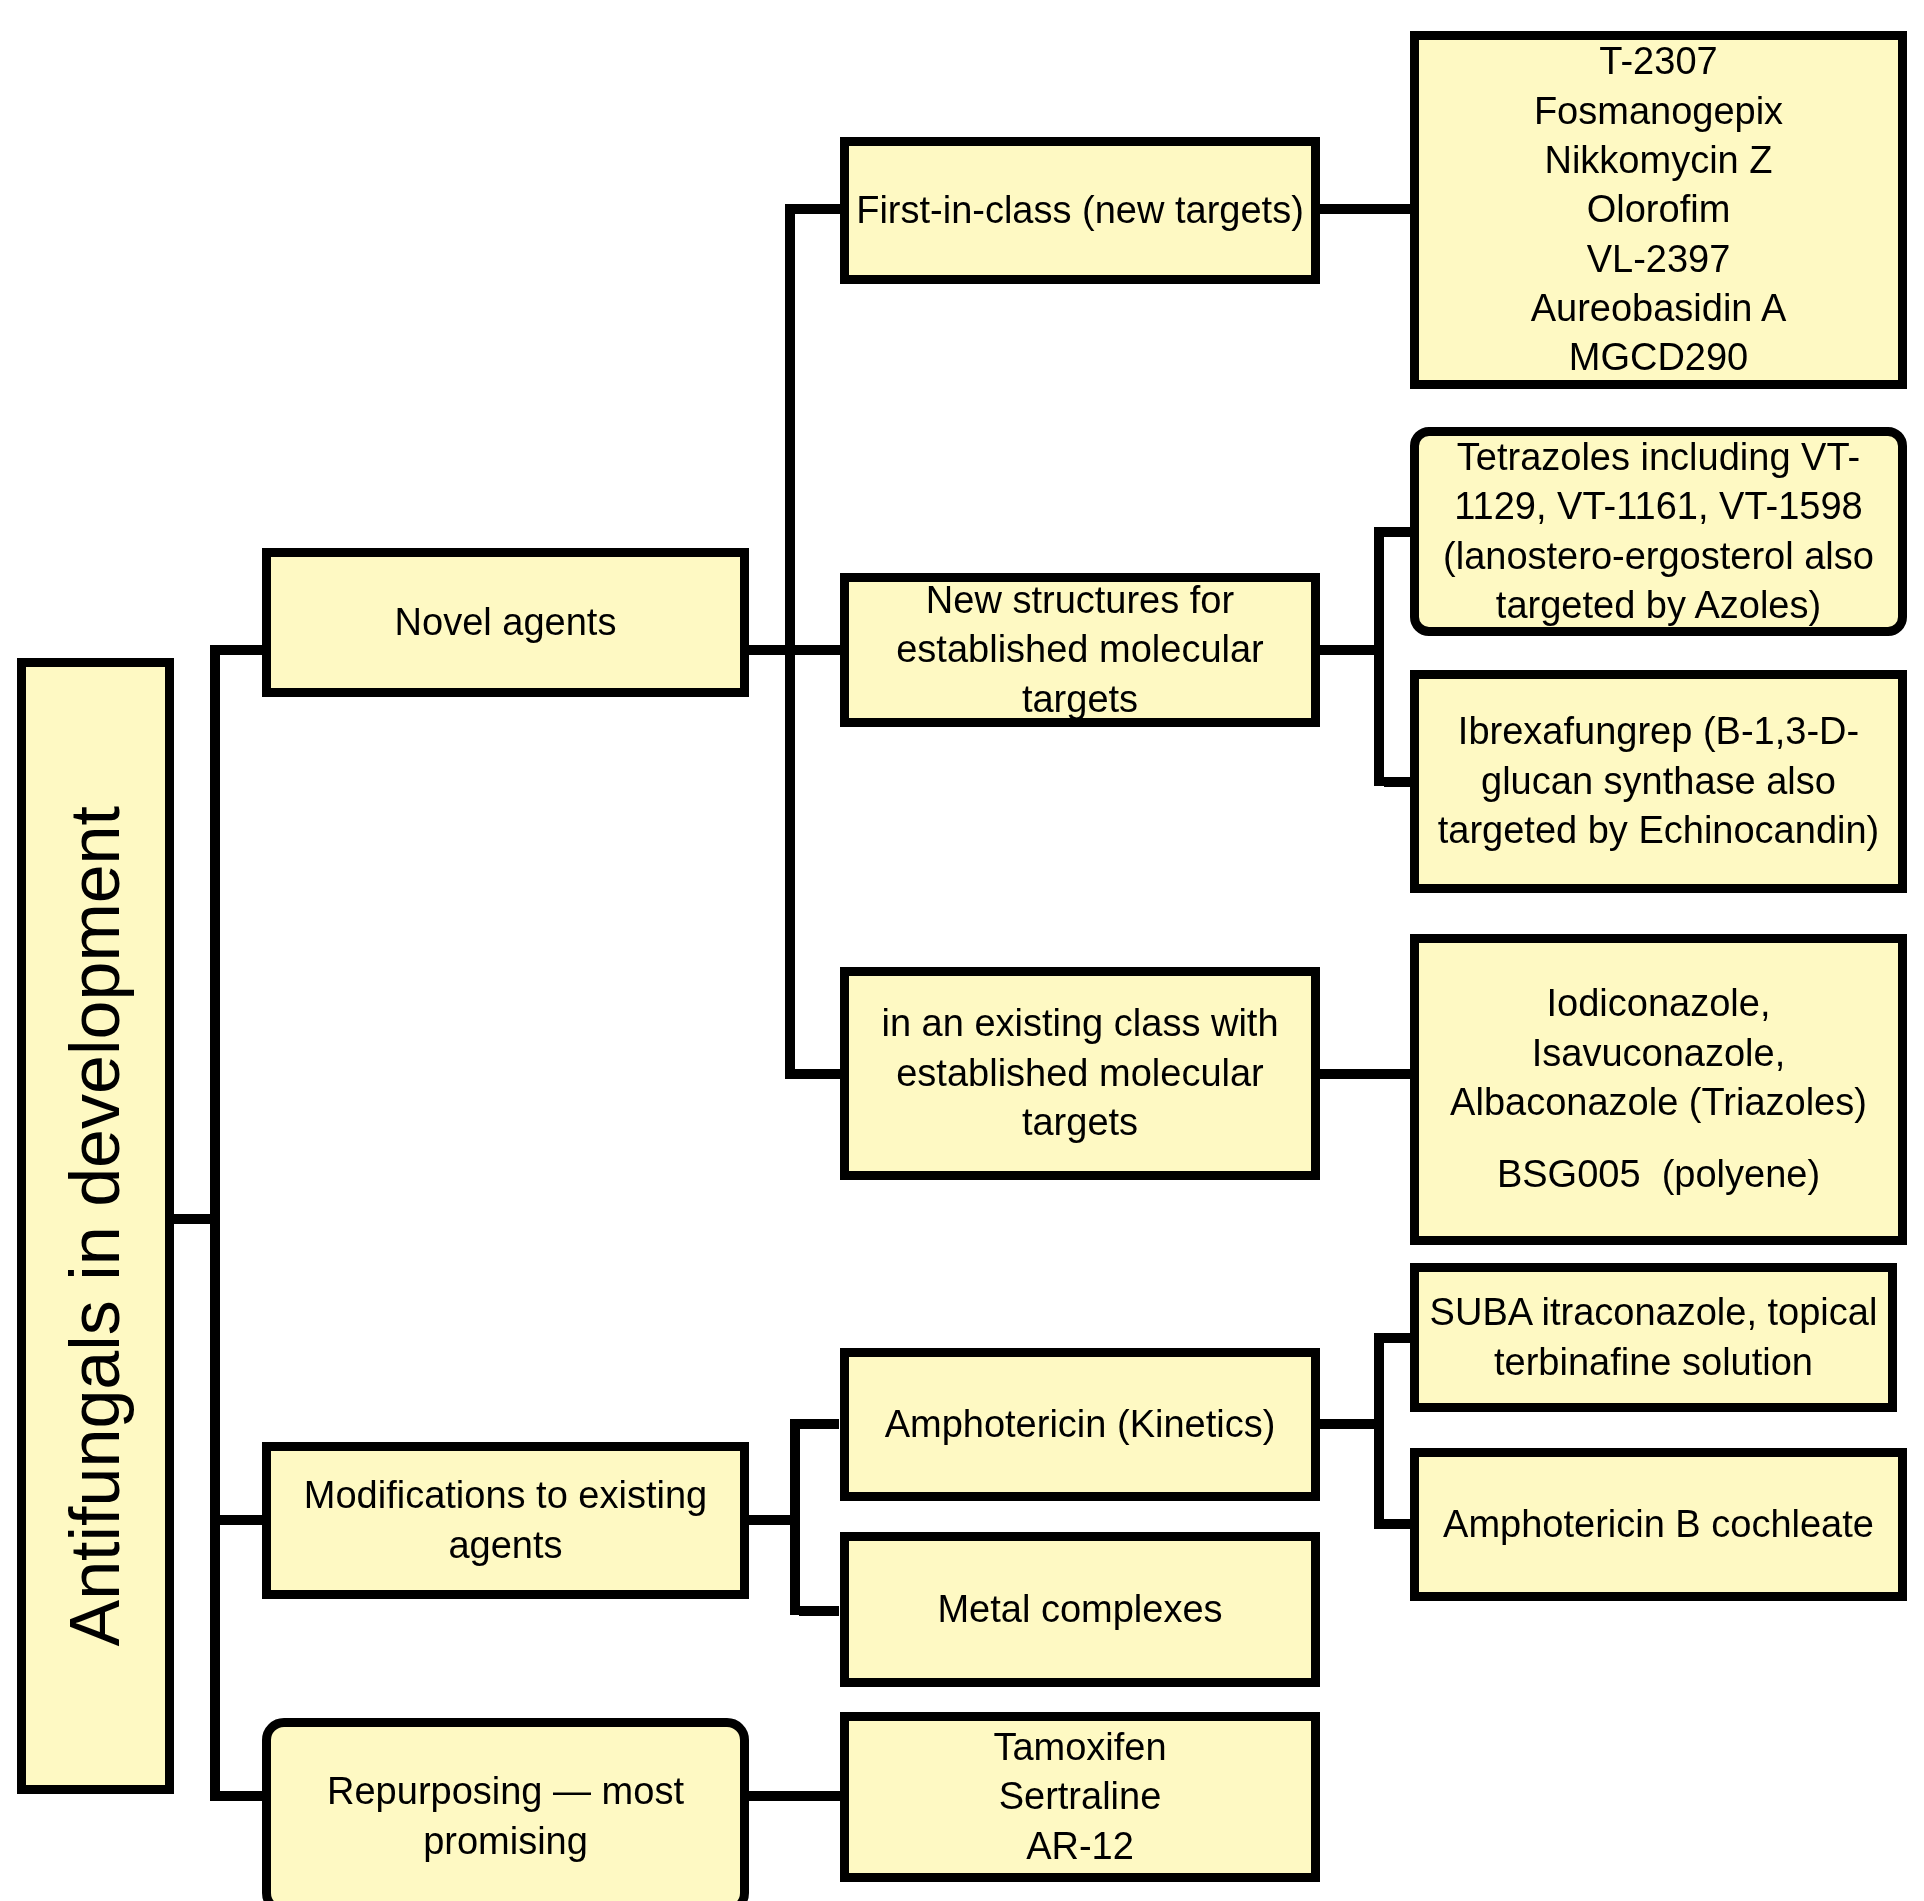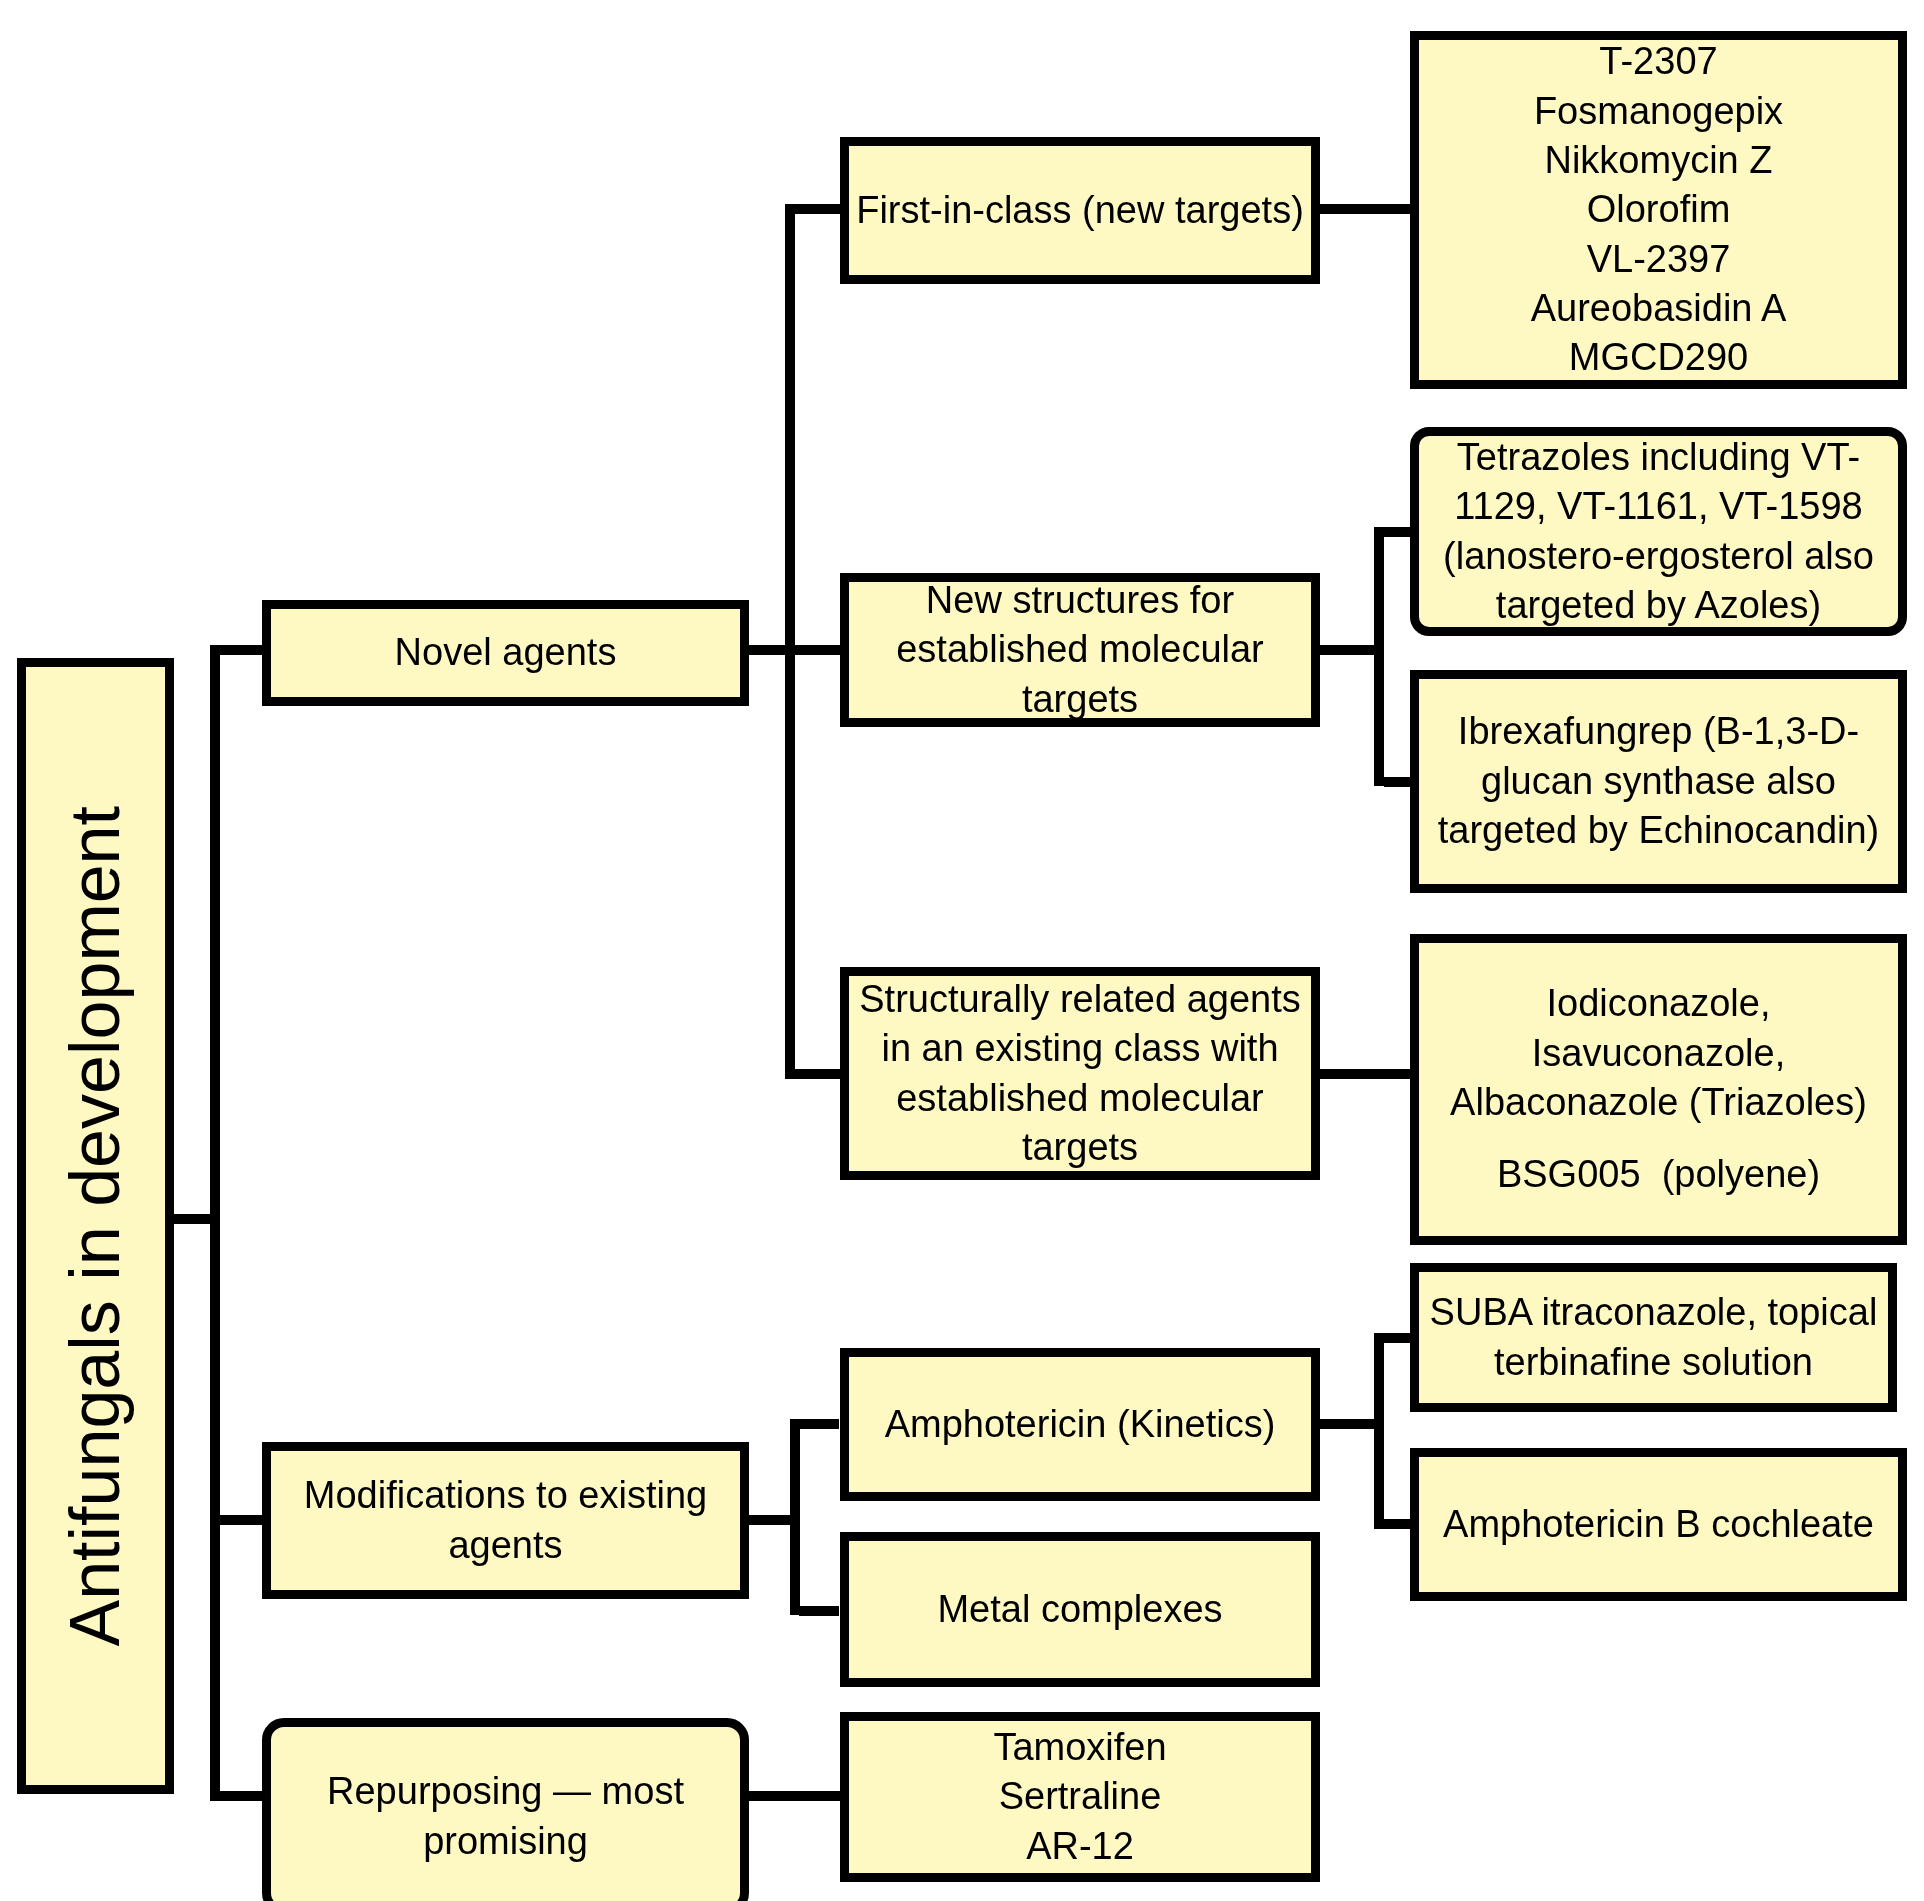--- a/index.html
+++ b/index.html
@@ -41,21 +41,21 @@
 </style>
 </head>
 <body>
 
 <div id="canvas">
 
   <div class="box" id="root-box" style="left:17px; top:658px; width:157px; height:1136px;">
     <span class="vtext">Antifungals in development</span>
   </div>
 
-  <div class="box" style="left:262px; top:600px; width:487px; height:106px;">
+  <div class="box" style="left:262px; top:548px; width:487px; height:149px;">
     <span>Novel agents</span>
   </div>
 
   <div class="box" style="left:262px; top:1442px; width:487px; height:157px;">
     <span>Modifications to existing</span>
     <span>agents</span>
   </div>
 
   <div class="box" style="left:262px; top:1718px; width:487px; height:197px;border-radius:22px;">
     <span>Repurposing — most</span>
@@ -66,21 +66,20 @@
     <span>First-in-class (new targets)</span>
   </div>
 
   <div class="box" style="left:840px; top:573px; width:480px; height:154px;">
     <span>New structures for</span>
     <span>established molecular</span>
     <span>targets</span>
   </div>
 
   <div class="box" style="left:840px; top:967px; width:480px; height:213px;">
-    <span>Structurally related agents</span>
     <span>in an existing class with</span>
     <span>established molecular</span>
     <span>targets</span>
   </div>
 
   <div class="box" style="left:840px; top:1348px; width:480px; height:153px;">
     <span>Amphotericin (Kinetics)</span>
   </div>
 
   <div class="box" style="left:840px; top:1532px; width:480px; height:155px;">

